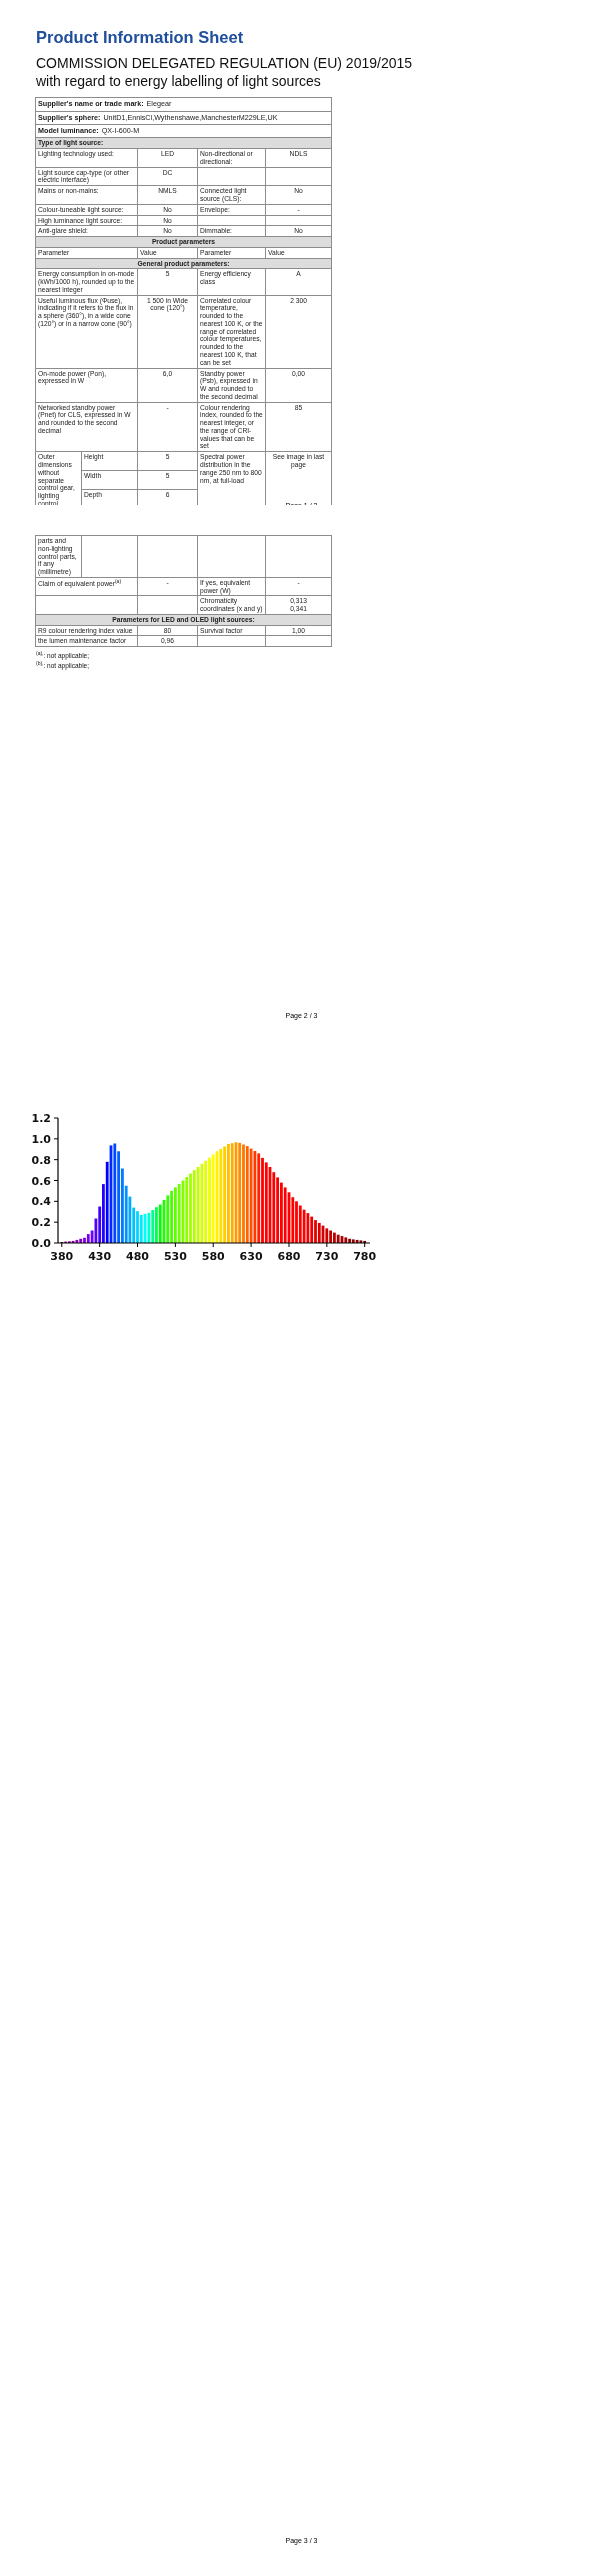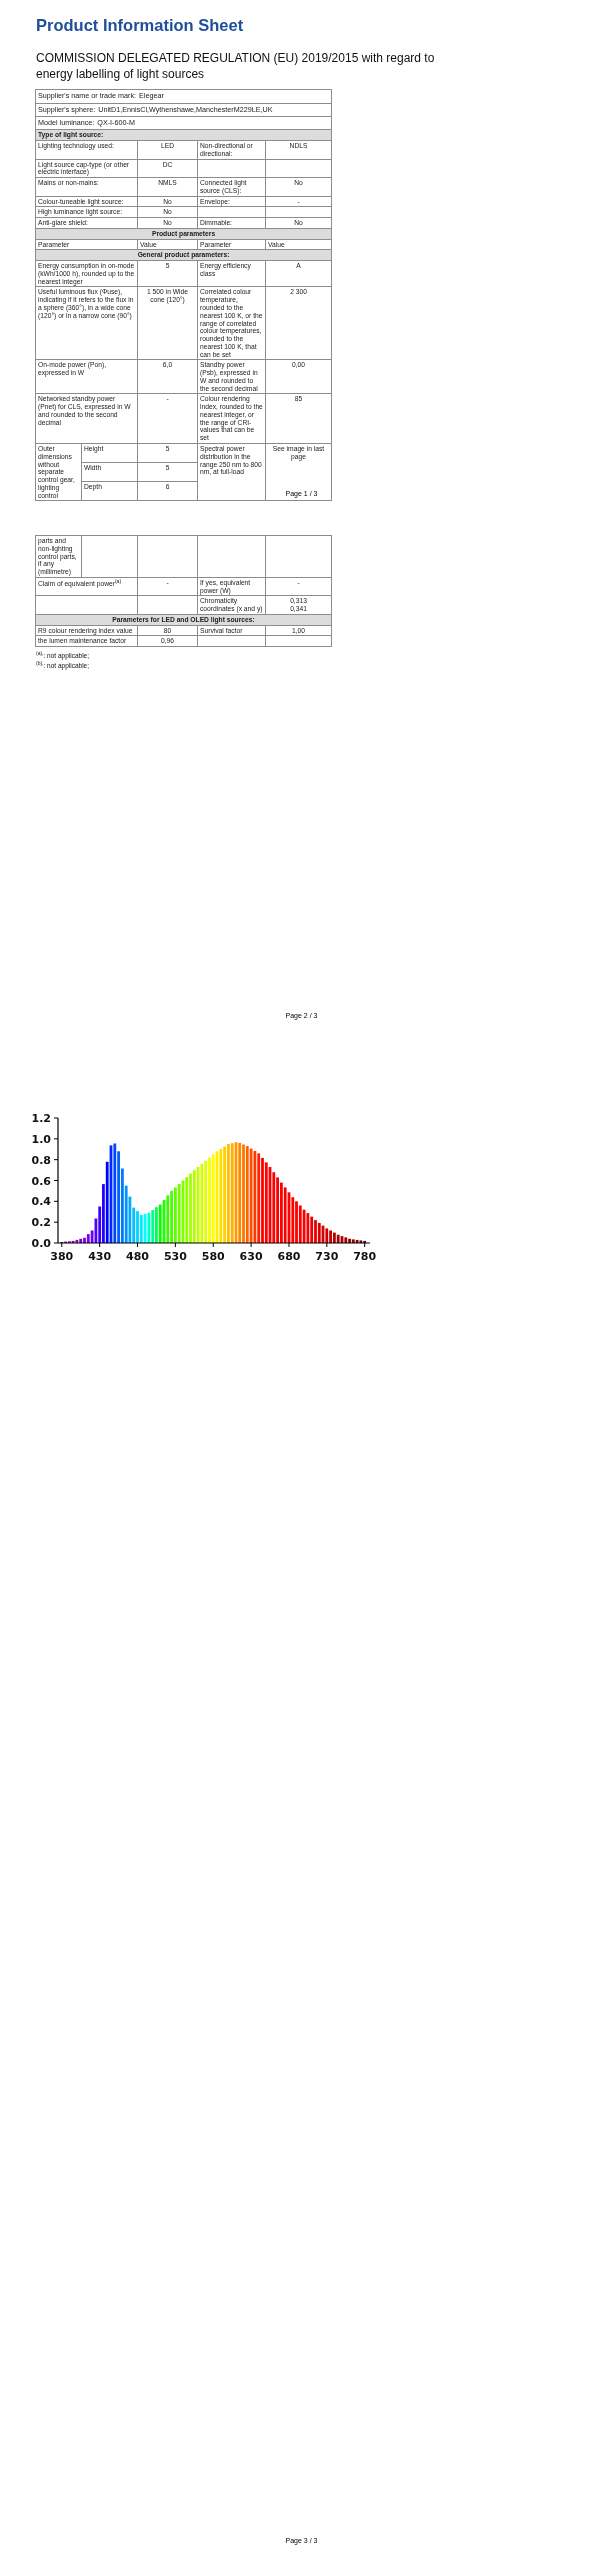--- a/index.html
+++ b/index.html
@@ -7,49 +7,49 @@
     --band-bg:#dcdcdc;
     --border-color:#8c8c8c;
   }
   *{margin:0;padding:0;box-sizing:border-box;}
   html,body{background:#ffffff;}
   body{
     width:603px;height:2560px;position:relative;
     font-family:"Liberation Sans",sans-serif;color:#1a1a1a;
   }
   .page{position:absolute;left:0;width:603px;overflow:hidden;background:#fff;}
-  #page1{top:0;height:505px;}
+  #page1{top:12px;height:505px;}
   #page2{top:505px;height:520px;}
   #page3{top:1025px;height:1535px;}
   .page-num{
     position:absolute;left:0;width:100%;text-align:center;
     font-size:7px;color:#000;
   }
   #page1 .page-num{bottom:8px;}
   #page2 .page-num{bottom:6px;}
   #page3 .page-num{bottom:16px;}
   h1.doc-title{
     margin:16px 0 0 36px;font-size:16.5px;font-weight:bold;
     color:var(--title-color);letter-spacing:0;
   }
   p.regulation{
-    margin:16px 0 0 36px;width:402px;font-size:12px;line-height:1.3;color:#111;
+    margin:7px 0 0 36px;width:402px;font-size:14px;line-height:1.3;color:#111;
   }
   table.pis{
     margin-left:35px;border-collapse:collapse;table-layout:fixed;width:296px;
     font-size:6.7px;line-height:1.16;
   }
   #page1 table.pis{margin-top:7px;}
   #page2 table.pis{margin-top:30px;}
   table.pis td{
     border:1px solid var(--border-color);
     padding:1px 2px;vertical-align:top;word-wrap:break-word;
   }
   tr.supplier-row td{font-size:7.2px;padding:2px 2px;}
-  .lbl{font-weight:normal;margin-top:24px;}
+  .lbl{font-weight:bold;margin-top:24px;}
   .supplier-row .val-inline{margin-left:3px;}
   td.band{background:var(--band-bg);font-weight:bold;}
   td.center{text-align:center;}
   td.vcell{text-align:center;}
   td.dimname{padding-left:3px;}
   sup.fn{font-size:5px;vertical-align:super;line-height:1;}
   .footnotes{margin:4px 0 0 36px;font-size:6.5px;color:#111;}
   .footnotes .fline{margin-top:2px;}
   .chart-block{margin:80px 0 0 0;}
   #spd-svg{display:block;}

